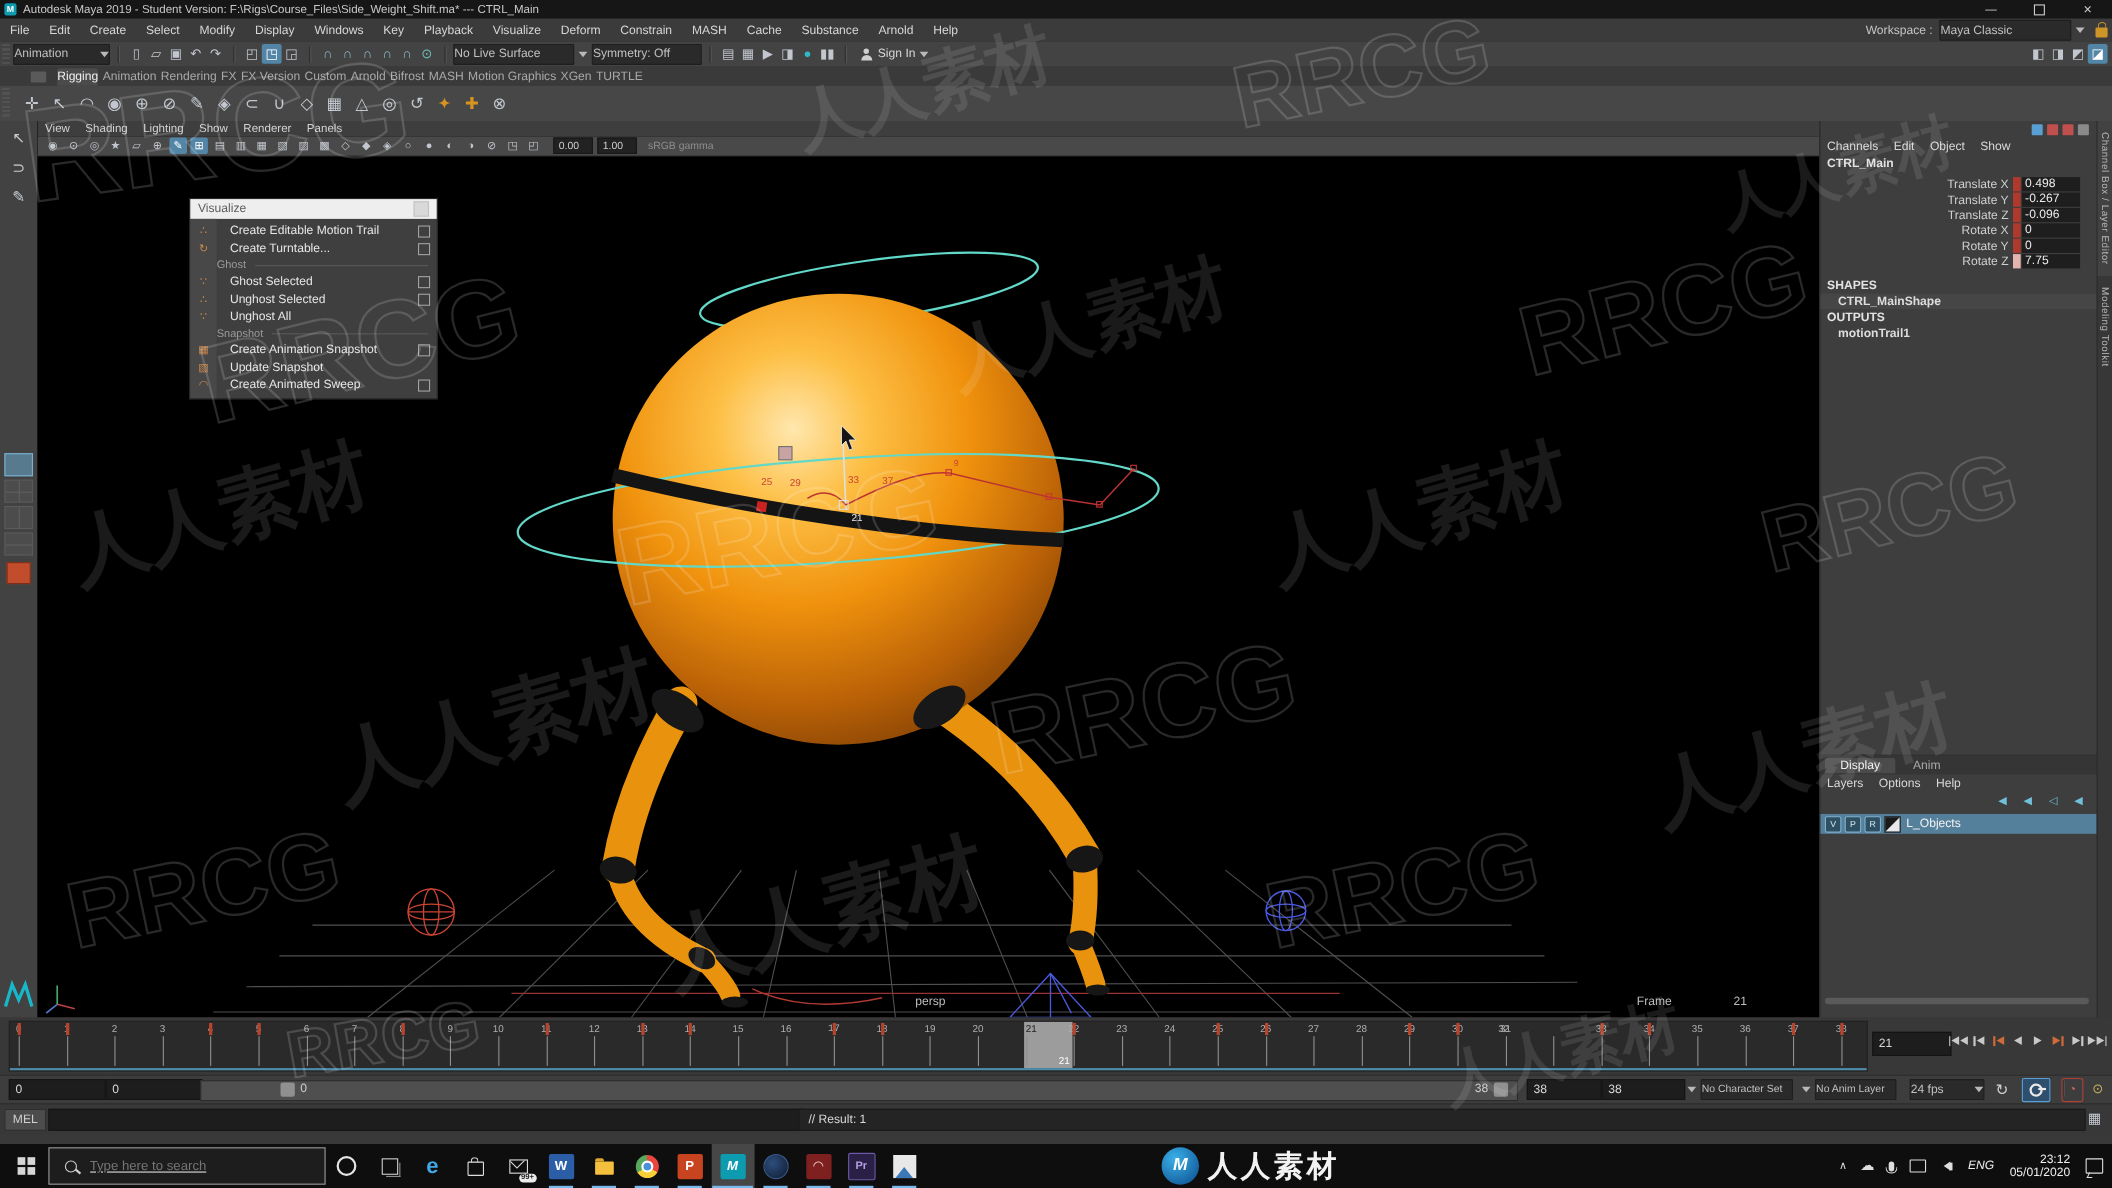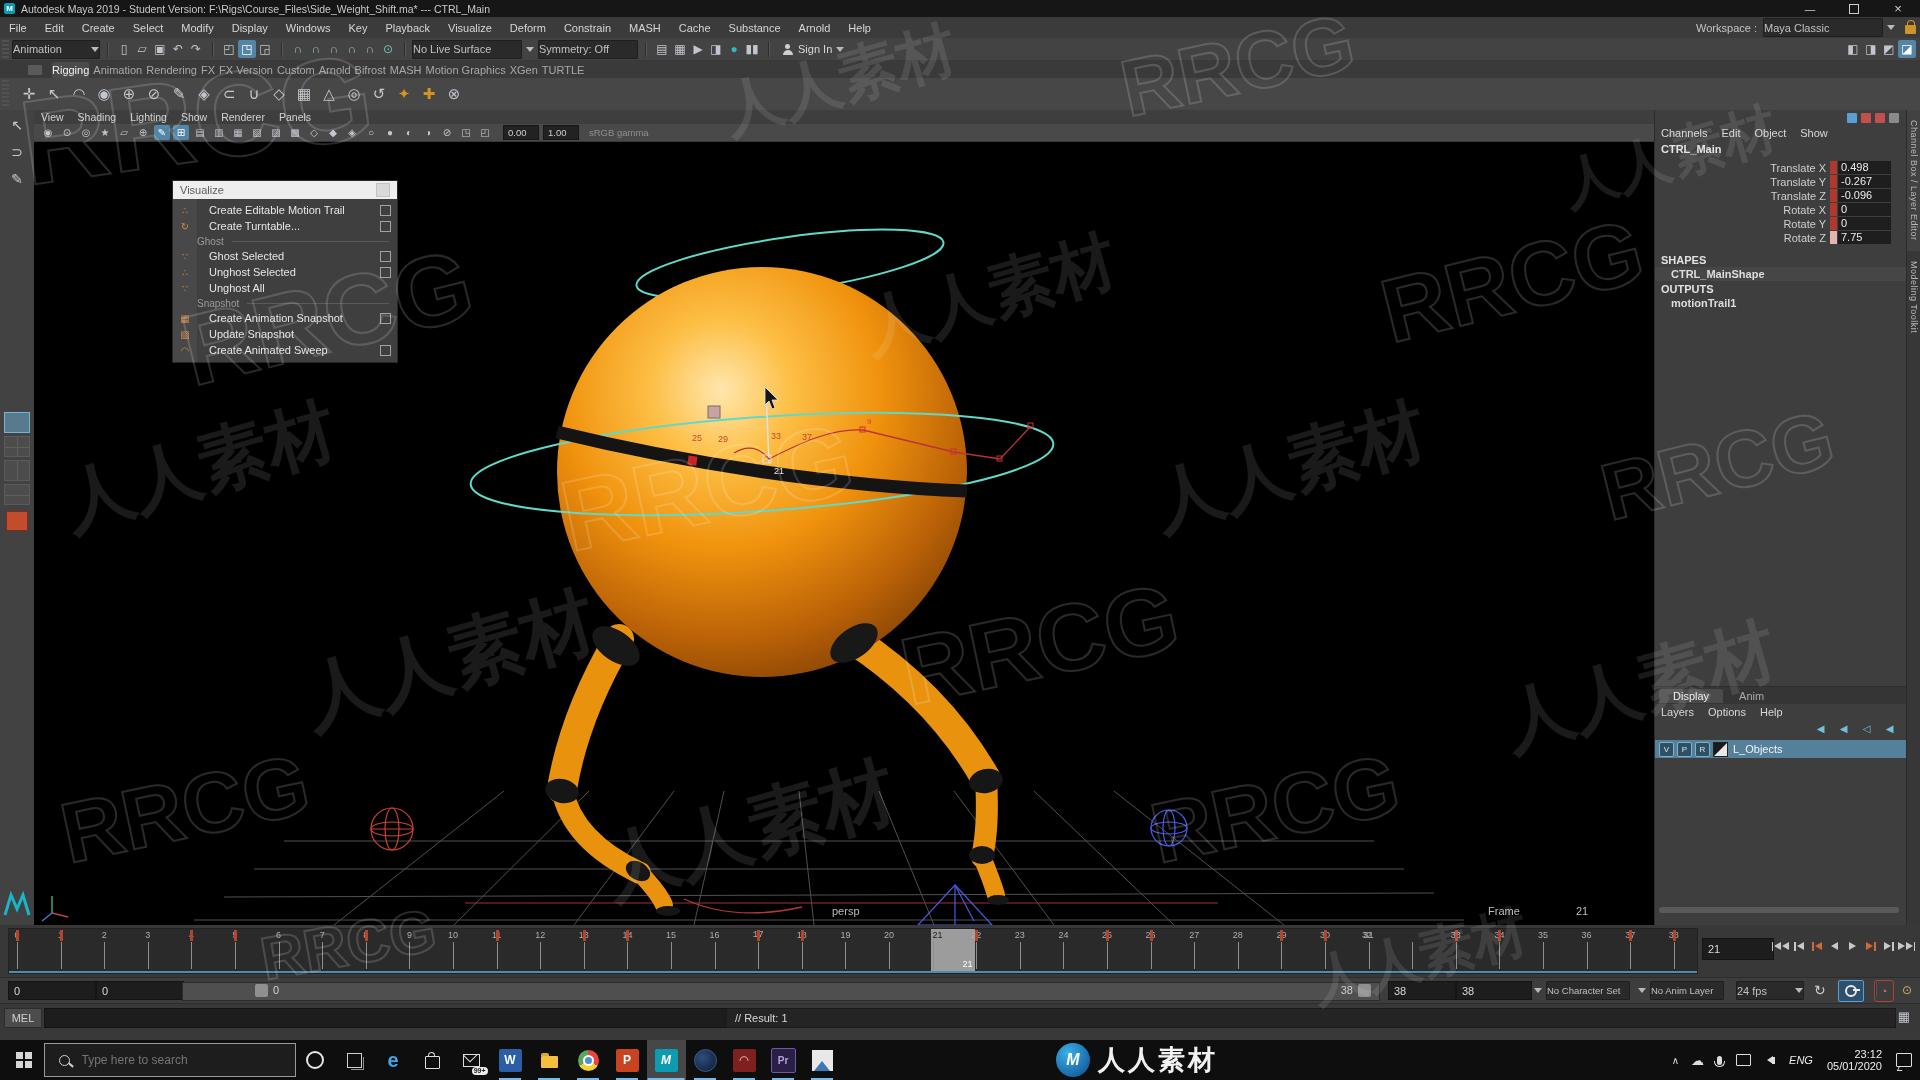--- a/index.html
+++ b/index.html
@@ -791,21 +791,21 @@
 
   <div id="taskbar" class="abs">
     <span class="win-logo">
         <i></i>
         <i></i>
         <i></i>
         <i></i>
       </span>
     <div class="flex" style="width:250px;height:32px;background:#1d1d1d;border:1px solid #9a9a9a;margin-left:12px;">
       <i class="mag"></i>
-      <input style="background: transparent; border: none; outline: none; color: rgb(224, 224, 224); font-size: 12px; width: 190px; font-family: inherit;" placeholder="Type here to search">
+      <input style="background: transparent; border: none; outline: none; color: rgb(224, 224, 224); font-size: 12px; width: 190px; font-family: inherit; text-decoration: underline;" placeholder="Type here to search">
     </div>
     <span id="tb-apps" class="flex">
         <span class="tb-app">
           <i class="cort"></i>
         </span>
         <span class="tb-app">
           <i class="tview"></i>
         </span>
         <span class="tb-app">
           <b style="color:#40a8e8;font-size:20px;font-weight:bold;">e</b>

